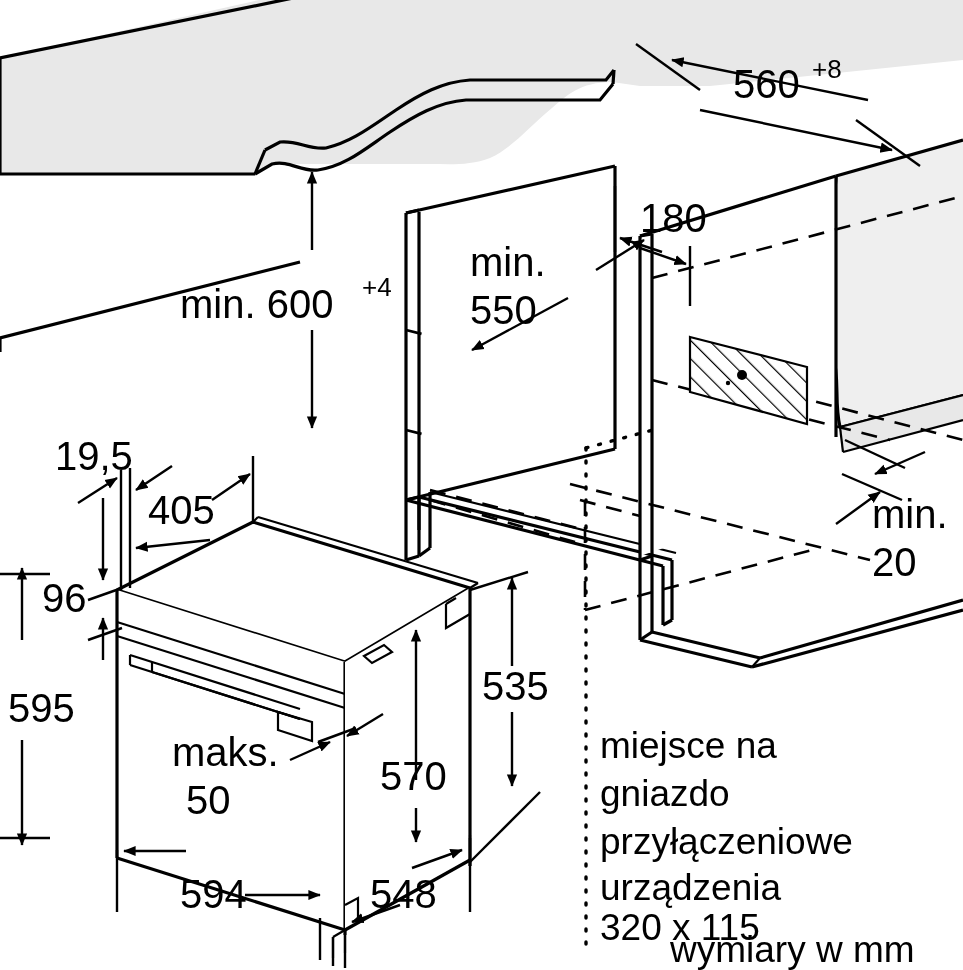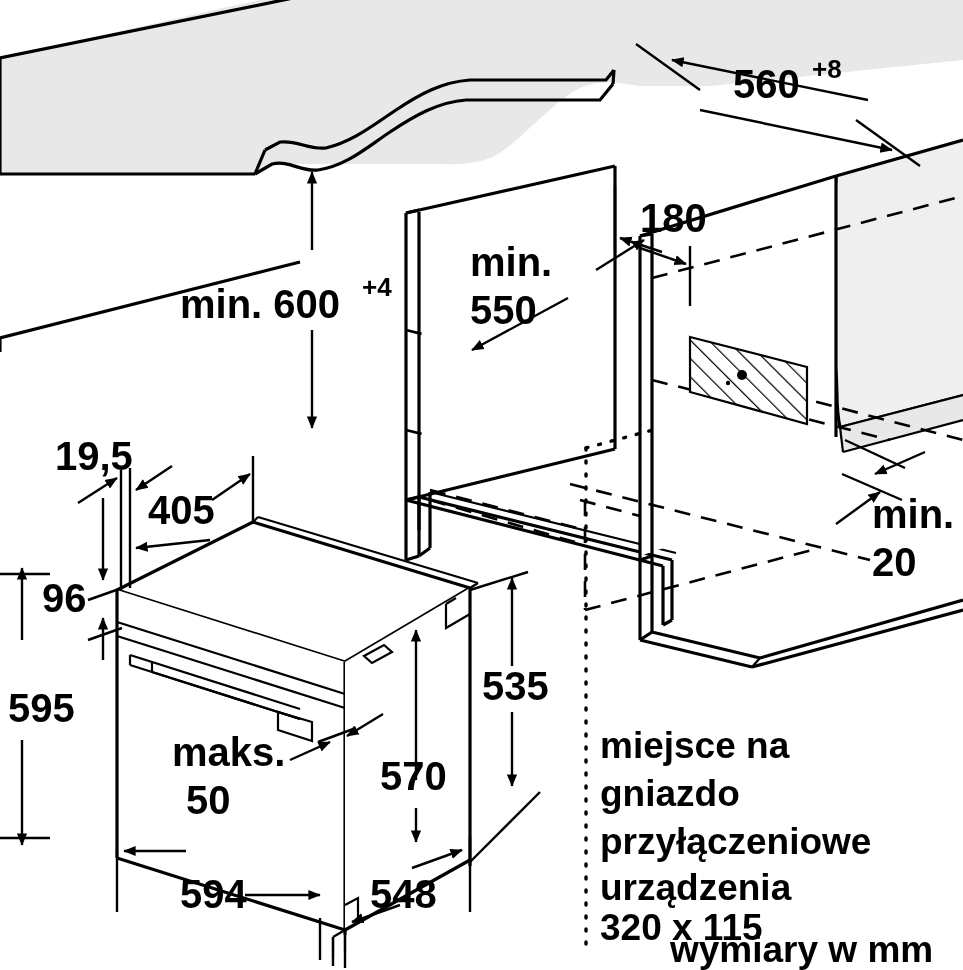--- a/index.html
+++ b/index.html
@@ -10,21 +10,20 @@
   body {
     width: 963px;
     height: 970px;
     font-family: "Liberation Sans", sans-serif;
     overflow: hidden;
   }
   #diagram-root {
     position: relative;
     width: 963px;
     height: 970px;
-    font-weight: bold;
   }
   svg#tech-drawing {
     display: block;
     width: 963px;
     height: 970px;
   }
   .ln      { stroke: #000; stroke-width: 3.2; fill: none; stroke-linecap: butt; stroke-linejoin: miter; }
   .ln-thin { stroke: #000; stroke-width: 2.2; fill: none; stroke-linecap: butt; }
   .ln-dim  { stroke: #000; stroke-width: 2.4; fill: none; stroke-linecap: butt; }
   .ln-ext  { stroke: #000; stroke-width: 2.4; fill: none; }

